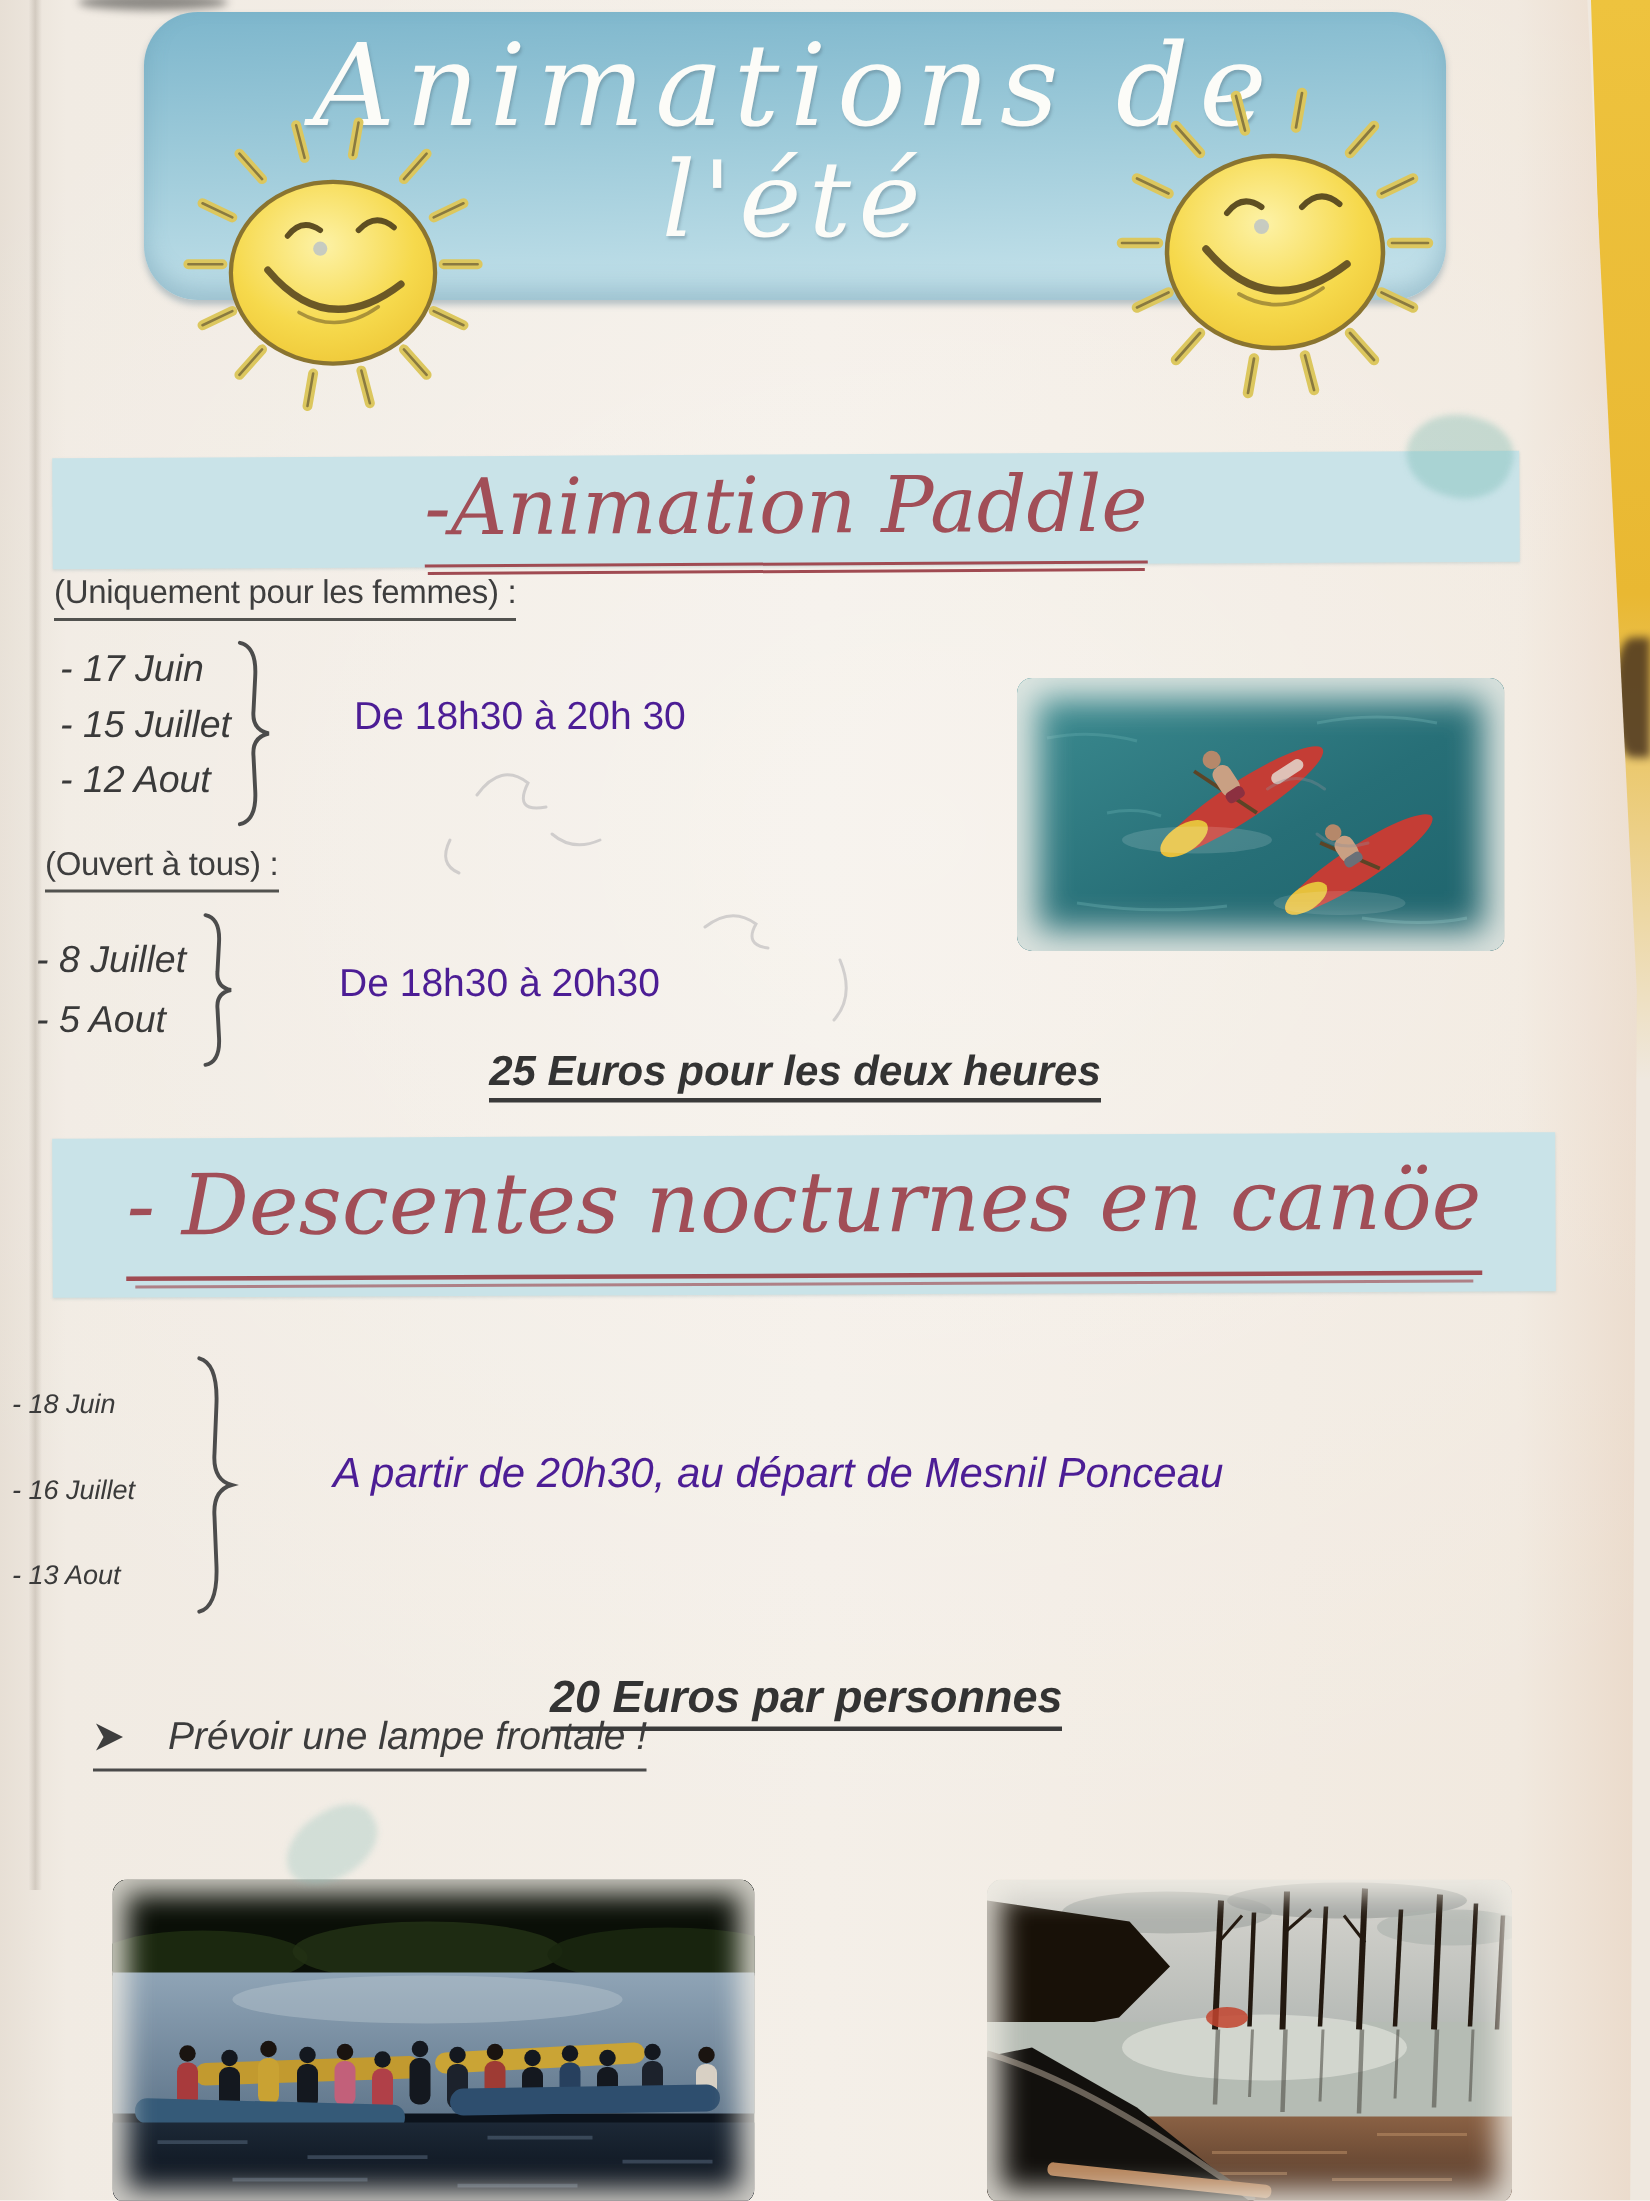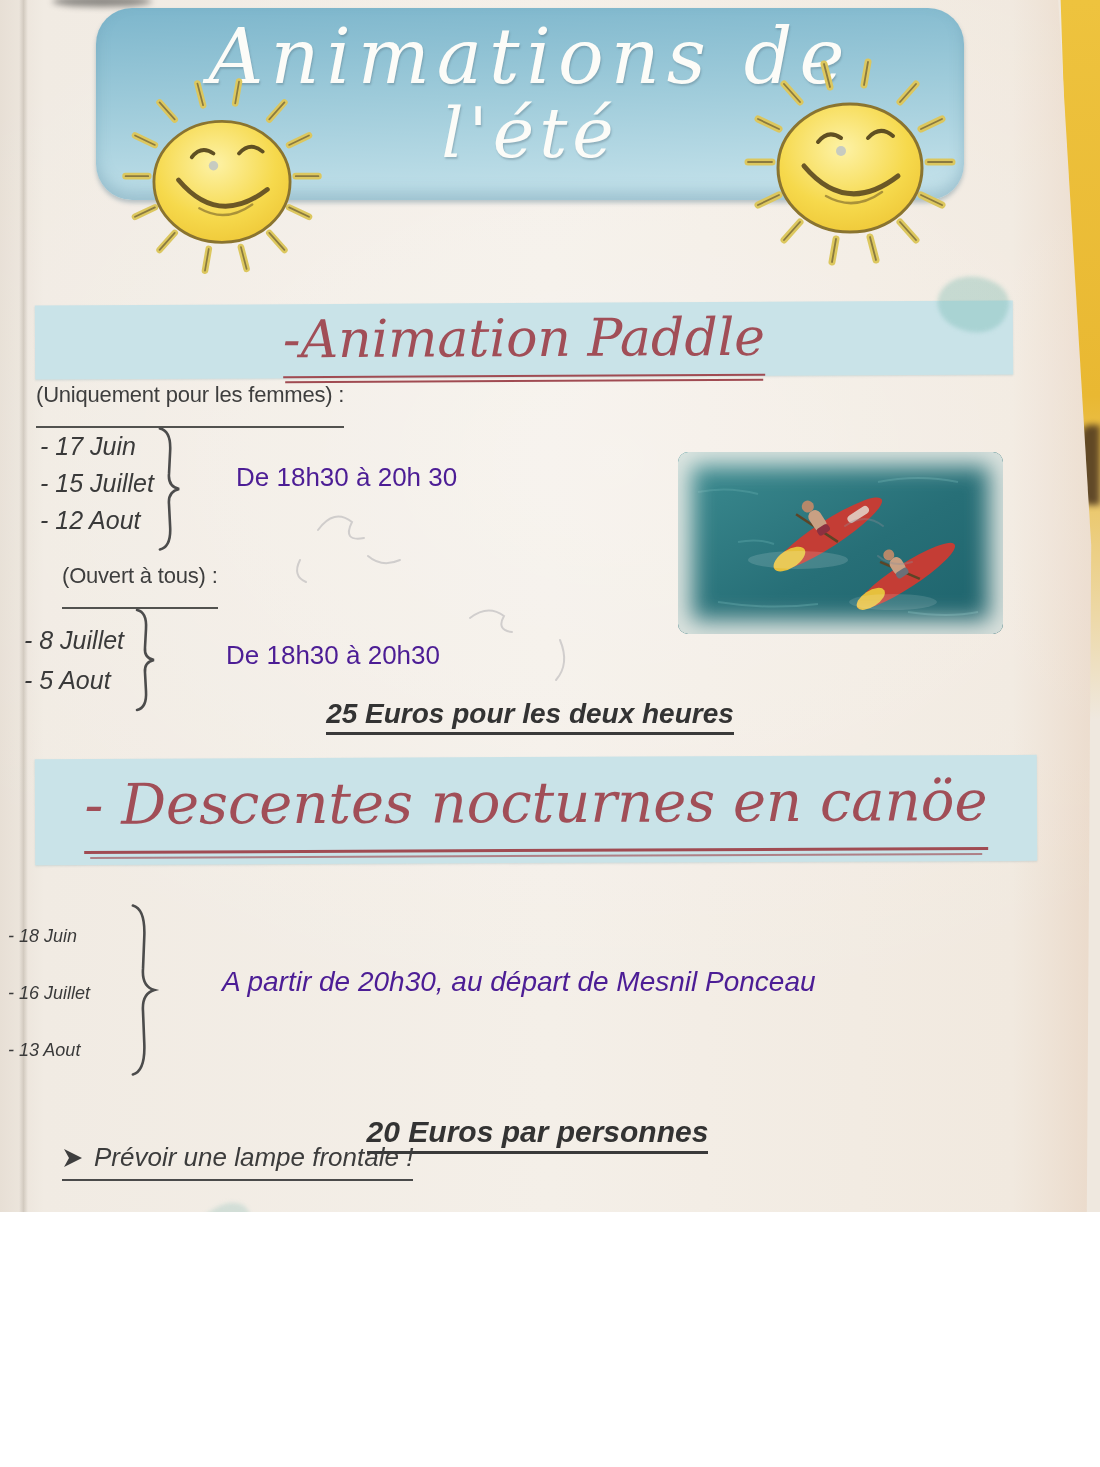--- a/index.html
+++ b/index.html
@@ -1,16 +1,16 @@
 <!DOCTYPE html>
 <html><head>
 <meta charset="utf-8">
 <style>
   html,body{margin:0;padding:0;}
-  #stage{position:relative;width:1100px;height:1212px;overflow:hidden;
+  #stage{position:relative;width:1100px;height:1467px;overflow:hidden;
          background:#efe8df;font-family:"Liberation Sans",sans-serif;}
   .abs{position:absolute;}
 
   
   #desk-yellow{right:0;top:0;width:48px;height:720px;
     background:linear-gradient(180deg,#eec33e 0%,#e9b832 55%,rgba(233,184,50,0) 100%);
     clip-path:polygon(18% 0,100% 0,100% 100%,55% 100%,40% 45%);}
   #desk-dark-spot{left:1076px;top:425px;width:24px;height:80px;background:#4a341e;
     border-radius:50% 0 0 50%;filter:blur(3px);opacity:.85;}
   #paper{inset:0;
@@ -46,45 +46,45 @@
   #band-paddle .band-title{font-size:52px;line-height:66px;margin-top:2px;padding-bottom:4px;
     border-bottom:2px solid #a04b52;}
   #band-paddle .band-title::after{content:"";position:absolute;left:2px;right:2px;bottom:-7px;
     height:2px;background:#a04b52;}
   #band-canoe .band-title{font-size:56px;line-height:92px;padding-bottom:0;
     border-bottom:3px solid #a04b52;}
   #band-canoe .band-title::after{content:"";position:absolute;left:6px;right:6px;bottom:-8px;
     height:2px;background:rgba(160,75,82,.65);}
 
   
-  .lbl{font-size:22px;color:#3e3e3e;border-bottom:2px solid #52524f;padding-bottom:18px;
+  .lbl{font-size:22px;color:#3e3e3e;border-bottom:2px solid #52524f;padding-bottom:4px;
     letter-spacing:-.2px;}
   #women-label{left:36px;top:382px;}
-  #open-label{left:30px;top:563px;margin-left:32px;}
+  #open-label{left:30px;top:563px;}
   .dates{color:#3a3a3a;font-style:italic;font-size:25px;}
   .dates div{height:37px;line-height:37px;}
   #dates-women{left:40px;top:428px;}
   #dates-open{left:24px;top:620px;}
   #dates-open div{height:40px;line-height:40px;}
   #dates-canoe{left:8px;top:908px;font-size:18px;}
   #dates-canoe div{height:57px;line-height:57px;}
   .time{color:#4c1d95;font-size:26px;}
   #time-women{left:236px;top:462px;}
   #time-open{left:226px;top:640px;}
   #time-canoe{left:222px;top:966px;font-style:italic;font-size:28px;}
   .brace{stroke:#4c4c4c;fill:none;}
   #brace-women{left:152px;top:426px;width:34px;height:126px;}
   #brace-open{left:130px;top:608px;width:30px;height:104px;}
   #brace-canoe{left:124px;top:902px;width:38px;height:176px;}
   .price{left:0;text-align:center;color:#333;font-weight:bold;}
   #price-paddle{top:698px;width:1060px;font-size:28px;}
   #price-canoe{top:1080px;width:1075px;font-size:30px;margin-top:35px;}
   .price span{border-bottom:3px solid #3a3a3a;padding-bottom:3px;font-style:italic;}
 
-  #note{left:62px;top:1142px;display:inline-flex;align-items:center;gap:10px;
+  #note{left:62px;top:1142px;display:inline-flex;align-items:center;gap:28px;
     border-bottom:2px solid #4a4a4a;padding-bottom:6px;}
   #note .txt{font-style:italic;font-size:26px;color:#3c3c3c;}
 
   
   .photo{border-radius:10px;overflow:hidden;}
   .photo::after{content:"";position:absolute;inset:0;border-radius:10px;
     box-shadow:inset 0 0 18px 10px rgba(241,237,229,.85);}
   #photo-paddle{left:678px;top:452px;width:325px;height:182px;}
   #photo-paddle::after{box-shadow:inset 0 0 22px 14px rgba(240,240,234,.9);}
   #photo-canoes{left:75px;top:1253px;width:428px;height:216px;}

